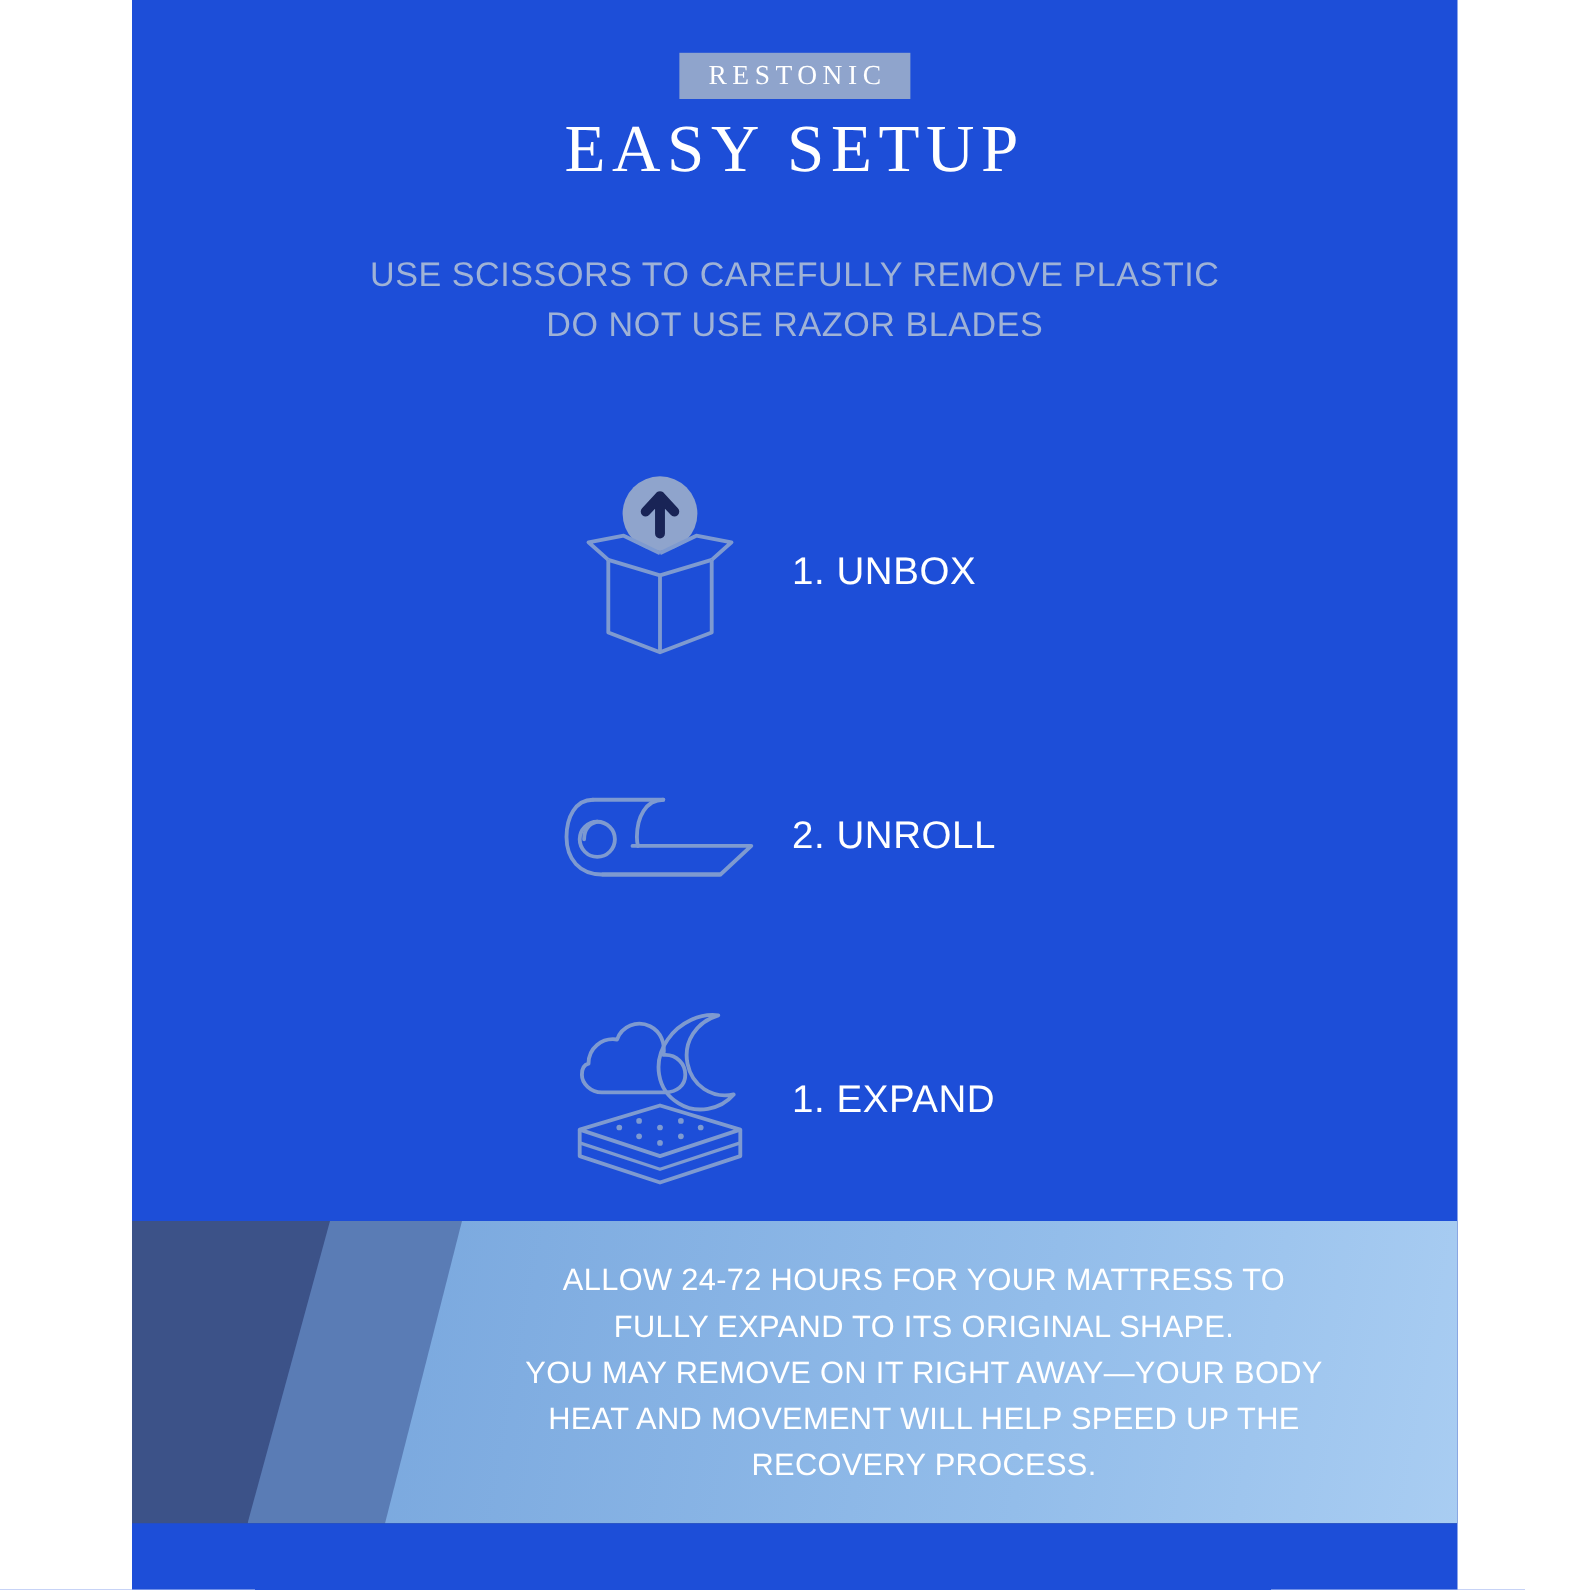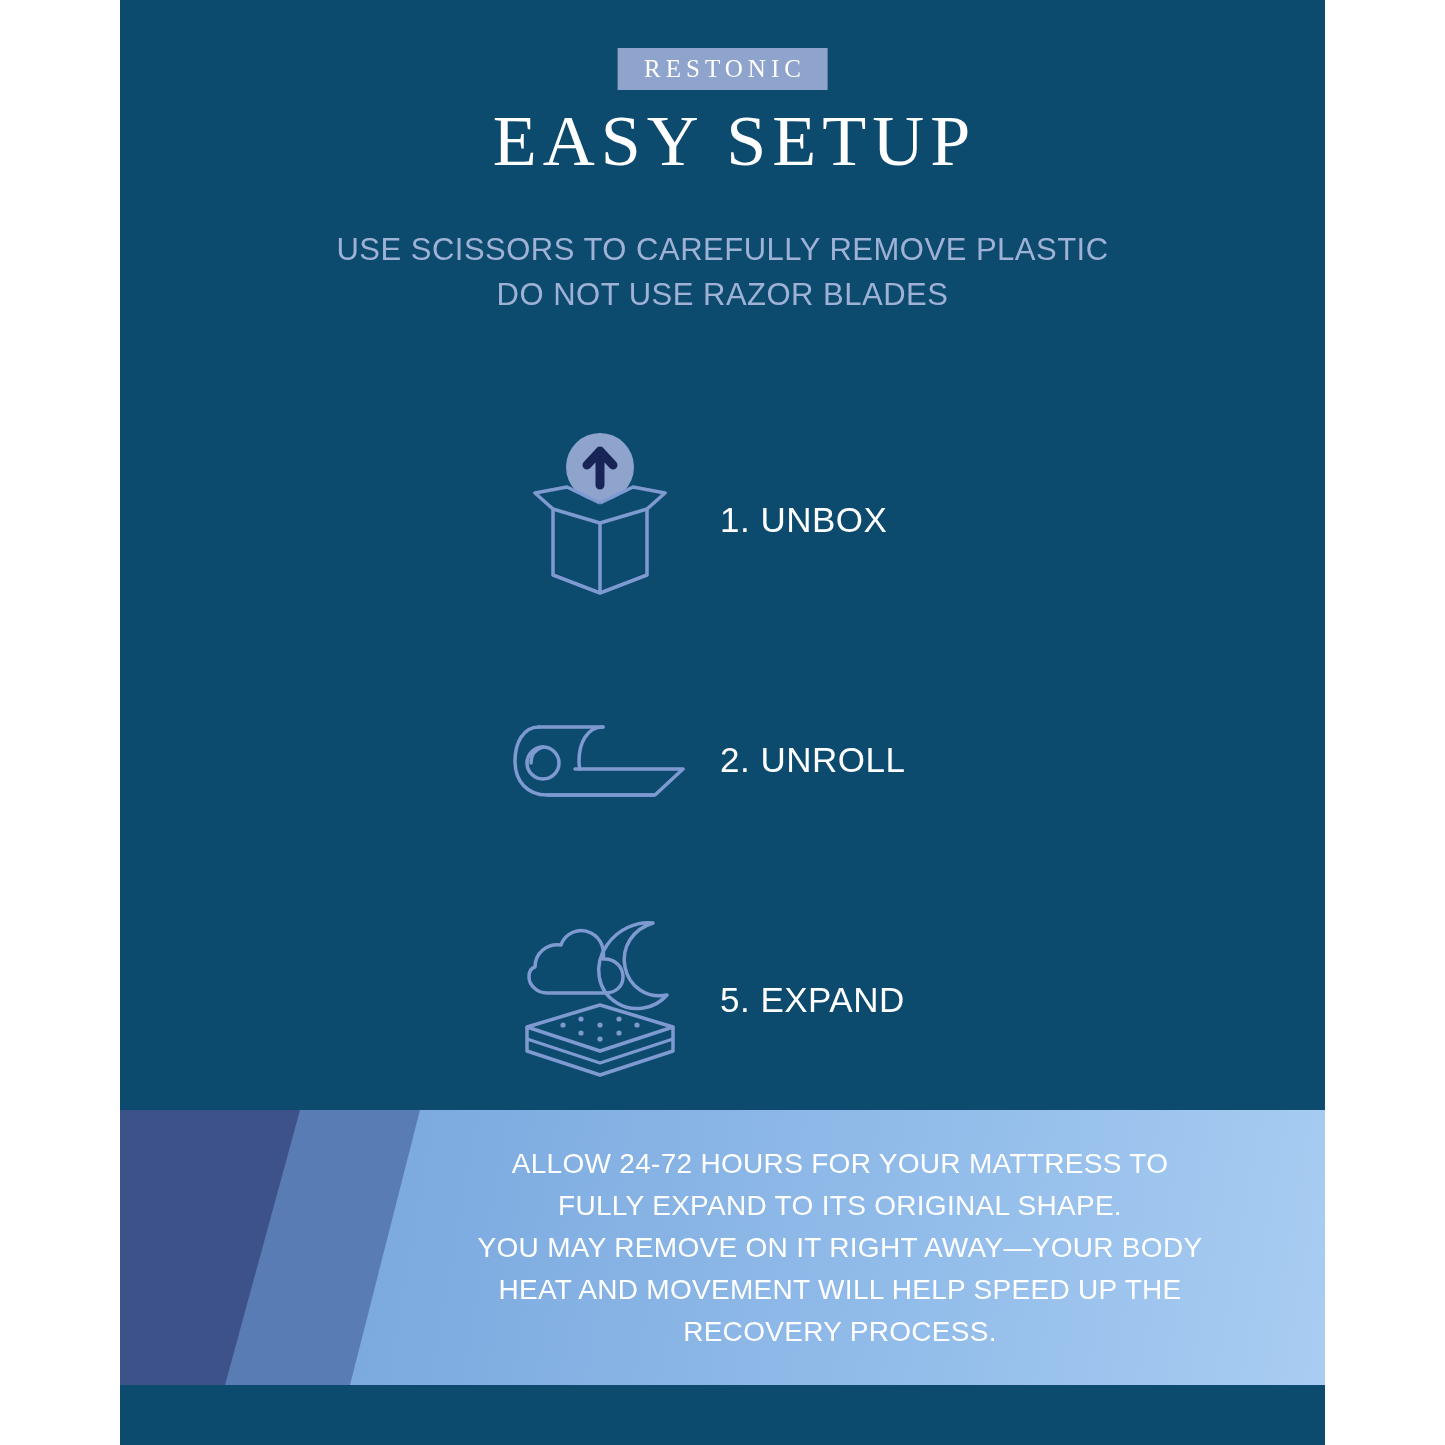--- a/index.html
+++ b/index.html
@@ -12,21 +12,21 @@
     height: 1445px;
     font-family: "Liberation Sans", sans-serif;
     overflow: hidden;
   }
   .poster {
     position: absolute;
     left: 120px;
     top: 0;
     width: 1205px;
     height: 1445px;
-    background: #0c4a6e;
+    background: #1d4ed8;
     overflow: hidden;
   }
   
   .brand-badge {
     position: absolute;
     left: 50%;
     transform: translateX(-50%);
     top: 48px;
     background: #8fa4cc;
     color: #ffffff;
@@ -37,25 +37,24 @@
     font-family: "Liberation Serif", serif;
   }
   .title {
     position: absolute;
     top: 104px;
     left: 0;
     width: 100%;
     text-align: center;
     color: #ffffff;
     font-family: "Liberation Serif", serif;
-    font-size: 72px;
+    font-size: 61px;
     letter-spacing: 6px;
     font-weight: 400;
     line-height: 1.05;
-    padding-left: 12px;
   }
   .subtitle {
     position: absolute;
     top: 228px;
     left: 0;
     width: 100%;
     text-align: center;
     color: #9fb2d6;
     font-size: 31px;
     letter-spacing: 0.5px;
@@ -197,21 +196,21 @@
           <circle cx="58" cy="120" r="2.6" fill="#7e9ad0"></circle>
           <circle cx="76" cy="114" r="2.6" fill="#7e9ad0"></circle>
           <circle cx="95" cy="120" r="2.6" fill="#7e9ad0"></circle>
           <circle cx="114" cy="114" r="2.6" fill="#7e9ad0"></circle>
           <circle cx="132" cy="120" r="2.6" fill="#7e9ad0"></circle>
           <circle cx="76" cy="128" r="2.6" fill="#7e9ad0"></circle>
           <circle cx="114" cy="128" r="2.6" fill="#7e9ad0"></circle>
           <circle cx="95" cy="134" r="2.6" fill="#7e9ad0"></circle>
         </svg>
       </div>
-      <div class="step-label">5. EXPAND</div>
+      <div class="step-label">1. EXPAND</div>
     </div>
 
   </div>
 
   <div class="band">
     <div class="band-layer1"></div>
     <div class="band-layer2"></div>
     <div class="band-layer3"></div>
     <div class="band-text">
       <div>

